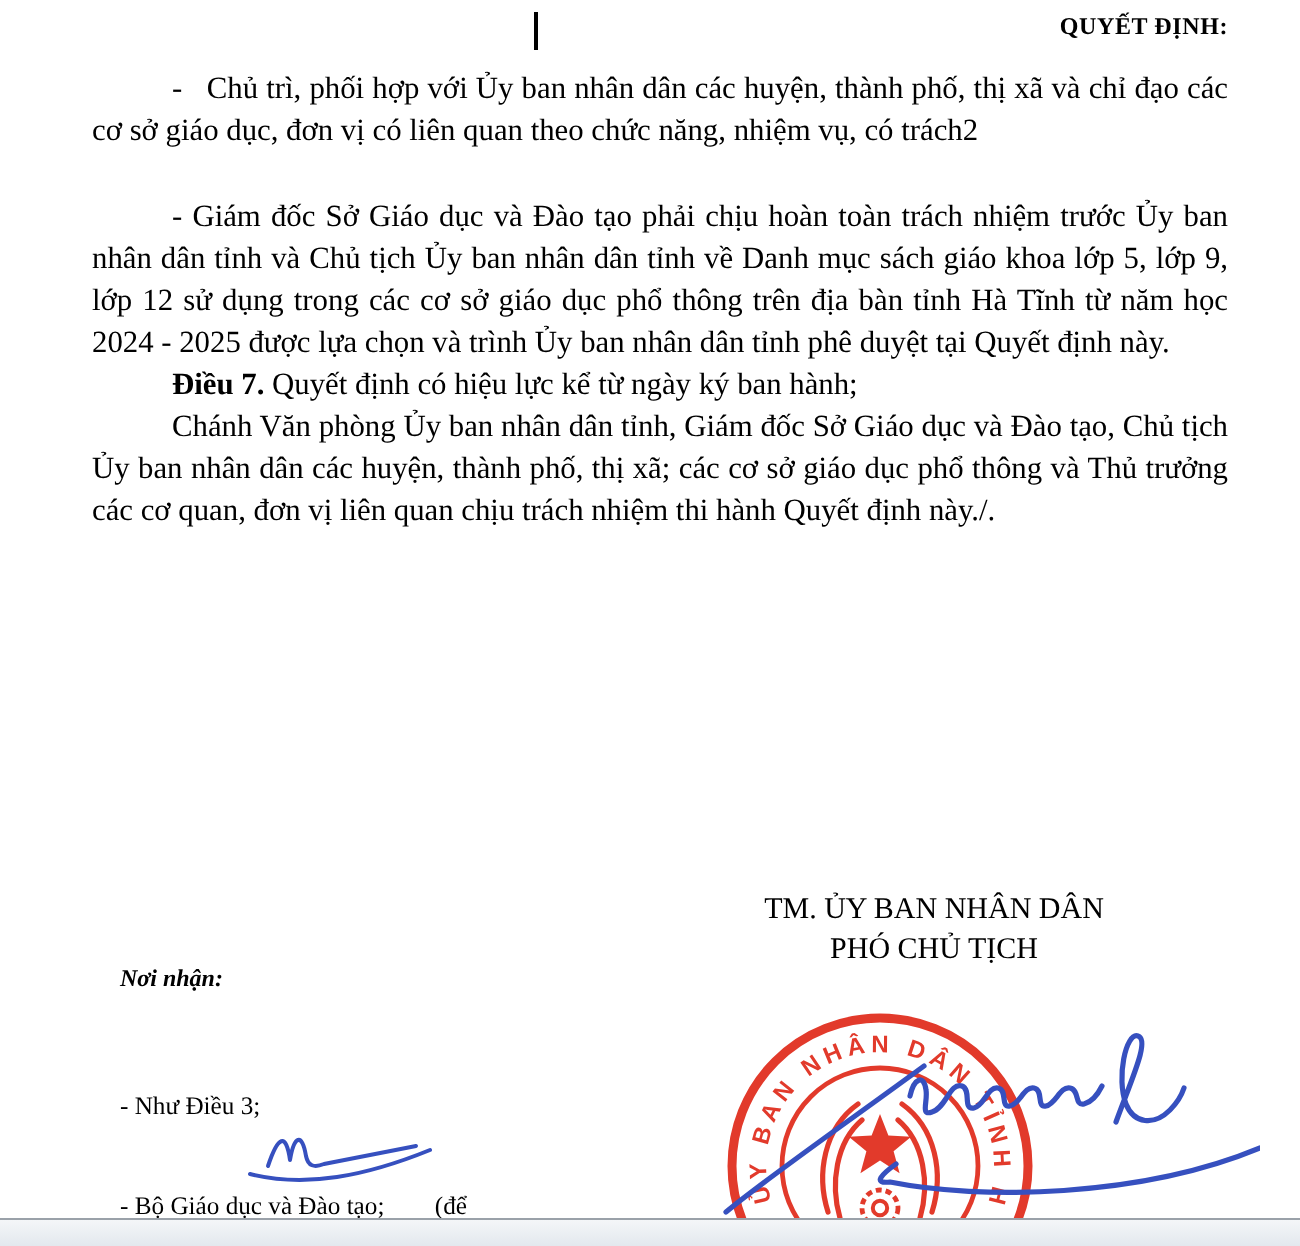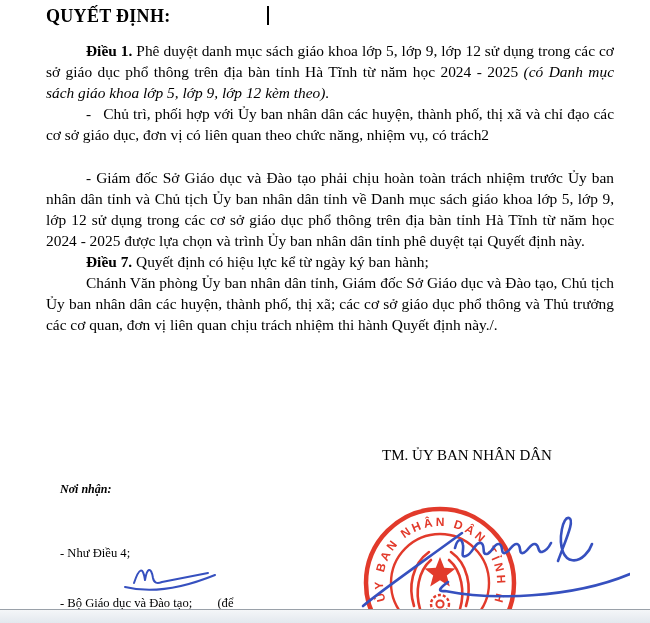--- a/index.html
+++ b/index.html
@@ -1,21 +1,21 @@
 <!DOCTYPE html>
 <html><head>
 <meta charset="utf-8">
 <style>
   html,body{margin:0;padding:0;background:#fff;}
   .page{
     position:relative;width:650px;height:623px;background:#ffffff;
     font-family:"Liberation Serif","DejaVu Serif",serif;color:#000;overflow:hidden;
   }
   .doc{position:absolute;left:0;top:0;width:650px;padding:6px 36px 0 46px;box-sizing:border-box;}
-  .doc-title{text-align:left;font-weight:bold;font-size:18px;letter-spacing:.3px;margin-bottom:13px;}
+  .doc-title{text-align:right;font-weight:bold;font-size:12px;letter-spacing:.3px;margin-bottom:13px;}
   .para{font-size:15.4px;line-height:21px;text-align:justify;margin:0;white-space:pre-wrap;}
   .indent{text-indent:40px;}
   .lead{font-weight:bold;}
   .em{font-style:italic;}
   .pagebreak-gap{height:22px;}
   .text-cursor{position:absolute;left:267px;top:6px;width:1.5px;height:19px;background:#000;}
   
   .recipients{position:absolute;left:60px;top:448px;font-size:12.6px;line-height:16.6px;white-space:pre-wrap;}
   .recipients .hdr{font-weight:bold;font-style:italic;font-size:12px;margin-bottom:14px;}
   .sig-block{position:absolute;left:344px;top:446px;width:246px;text-align:center;
@@ -31,48 +31,48 @@
 </head>
 <body>
 
 <div class="page">
 
   <div class="text-cursor"></div>
 
   <div class="doc">
     <div class="doc-title">QUYẾT ĐỊNH:</div>
 
-    <p class="para indent"><span class="lead">Điều 1.</span><span> Phê duyệt danh mục sách giáo khoa lớp 5, lớp 9, lớp 12 sử dụng trong các cơ sở giáo dục phổ thông trên địa bàn tỉnh Hà Tĩnh từ năm học 2024 - 2025 </span><span class="em">(có Danh mục sách giáo khoa lớp 5, lớp 9, lớp 12 kèm theo).</span></p>
 
 
     <p class="para indent"><span>-&nbsp;&nbsp;&nbsp;Chủ trì, phối hợp với Ủy ban nhân dân các huyện, thành phố, thị xã và chỉ đạo các cơ sở giáo dục, đơn vị có liên quan theo chức năng, nhiệm vụ, có trách2</span></p>
 
     <div class="pagebreak-gap"></div>
 
 
     <p class="para indent"><span>- Giám đốc Sở Giáo dục và Đào tạo phải chịu hoàn toàn trách nhiệm trước Ủy ban nhân dân tỉnh và Chủ tịch Ủy ban nhân dân tỉnh về Danh mục sách giáo khoa lớp 5, lớp 9, lớp 12 sử dụng trong các cơ sở giáo dục phổ thông trên địa bàn tỉnh Hà Tĩnh từ năm học 2024 - 2025 được lựa chọn và trình Ủy ban nhân dân tỉnh phê duyệt tại Quyết định này.</span></p>
 
     <p class="para indent"><span class="lead">Điều 7.</span><span> Quyết định có hiệu lực kể từ ngày ký ban hành;</span></p>
 
     <p class="para indent"><span>Chánh Văn phòng Ủy ban nhân dân tỉnh, Giám đốc Sở Giáo dục và Đào tạo, Chủ tịch Ủy ban nhân dân các huyện, thành phố, thị xã; các cơ sở giáo dục phổ thông và Thủ trưởng các cơ quan, đơn vị liên quan chịu trách nhiệm thi hành Quyết định này./.</span></p>
   </div>
 
   <div class="recipients">
     <div class="hdr">Nơi nhận:</div>
-    <div>- Như Điều 4;</div>
+    <div>- Như Điều 3;</div>
     <div>- Bộ Giáo dục và Đào tạo;&nbsp;&nbsp;&nbsp;&nbsp;&nbsp;&nbsp;&nbsp;&nbsp;(để</div>
     
     
     
     
     
   </div>
 
   <div class="sig-block">
     <div>TM. ỦY BAN NHÂN DÂN</div>
+    <div>PHÓ CHỦ TỊCH</div>
   </div>
 
   <svg class="seal" viewBox="0 0 156 156">
     <g stroke="#e23a2b" fill="none">
       <circle cx="78" cy="78" r="74" stroke-width="4.5"></circle>
       <circle cx="78" cy="78" r="49" stroke-width="2.4"></circle>
     </g>
     <defs>
       <path id="ringPath" d="M 24.4,97.5 A 57,57 0 1 1 131.6,97.5" fill="none"></path>
     </defs>

